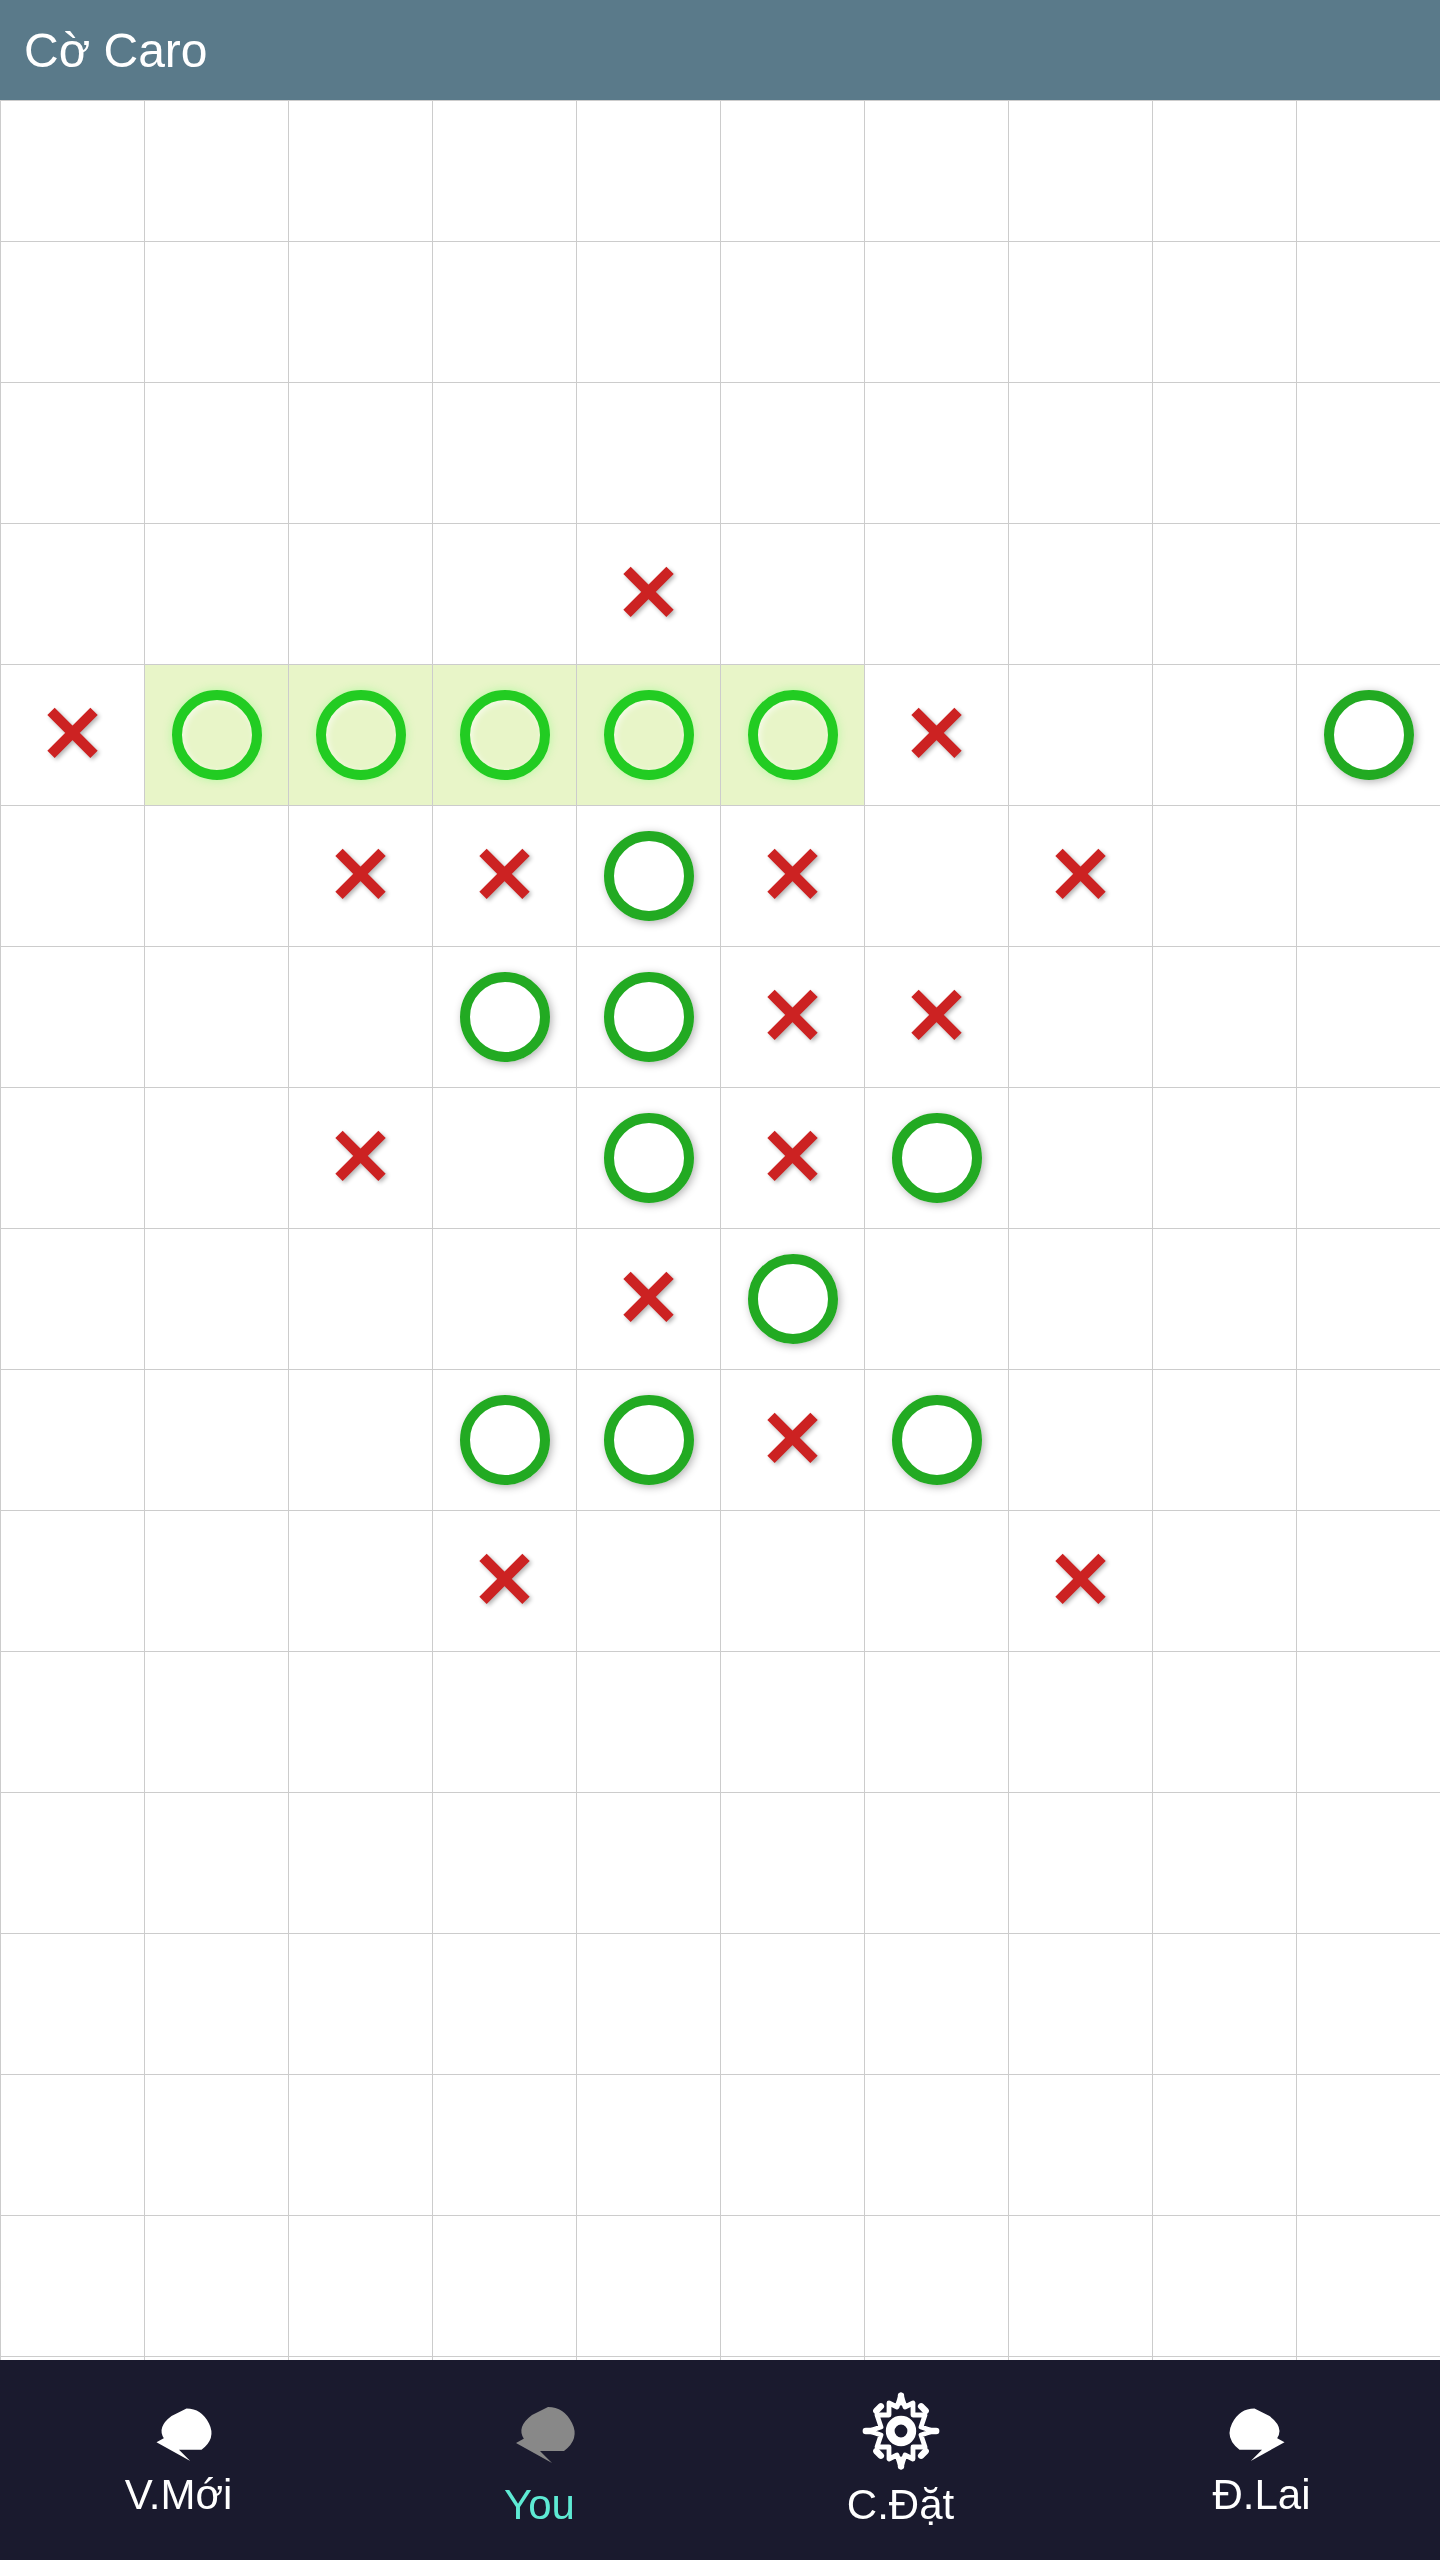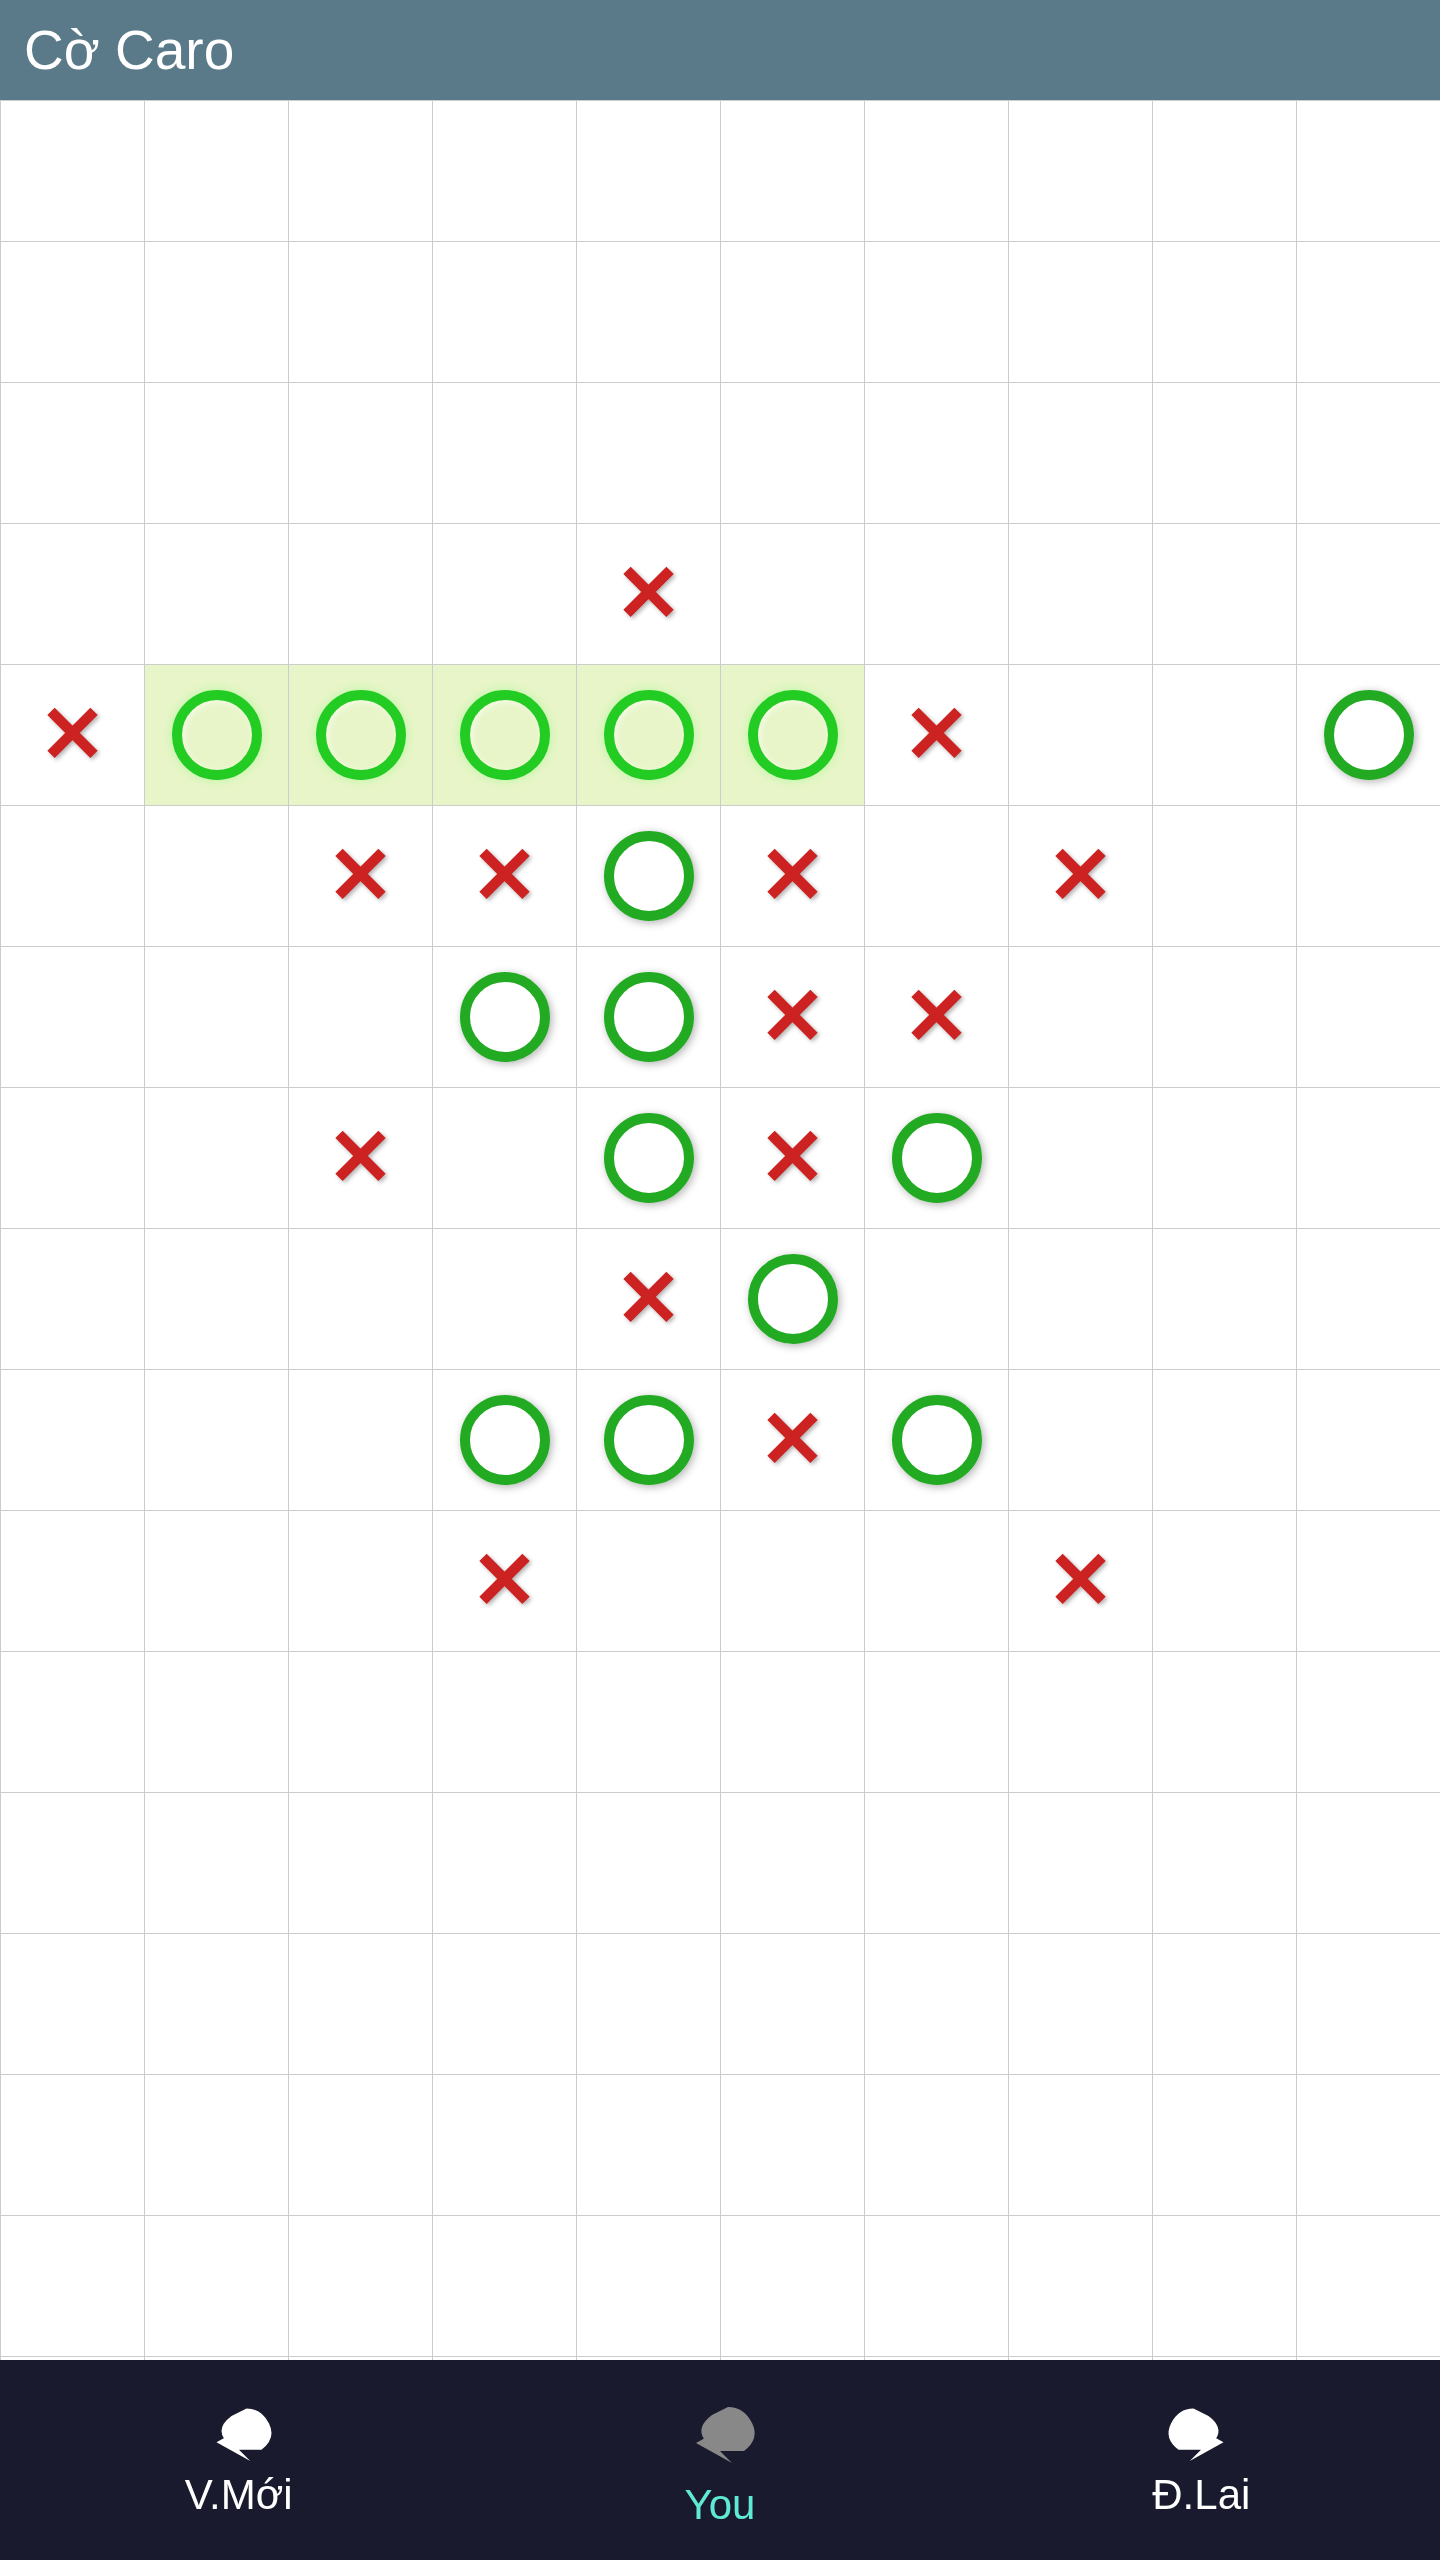--- a/index.html
+++ b/index.html
@@ -10,21 +10,21 @@
       font-family: Arial, sans-serif;
       overflow: hidden;
       display: flex;
       flex-direction: column;
     }
 
     
     #title-bar {
       background: #5a7a8a;
       color: white;
-      font-size: 55px;
+      font-size: 48px;
       padding: 18px 24px;
       height: 100px;
       display: flex;
       align-items: center;
     }
 
     
     #game-area {
       flex: 1;
       background: #ffffff;
@@ -402,20 +402,38 @@
     <span class="btn-label">V.Mới</span>
   </div>
 
   <div class="bottom-btn disabled">
     <svg class="btn-icon" viewBox="0 0 100 80" xmlns="http://www.w3.org/2000/svg">
       <path d="M60,10 Q80,10 90,30 Q100,50 80,65 L50,65 L65,80 L20,55 L65,30 L50,45 L50,45 Q65,45 70,55 Q75,65 60,65 Q40,65 30,50 Q20,35 40,20 Z" fill="#888"></path>
     </svg>
     <span class="btn-label">You</span>
   </div>
 
+  <div class="bottom-btn">
+    <svg class="btn-icon gear-icon" viewBox="0 0 100 100" xmlns="http://www.w3.org/2000/svg">
+      <circle cx="50" cy="50" r="15" fill="none" stroke="white" stroke-width="8"></circle>
+      <path d="M50,5 L55,20 L65,15 L65,30 L80,30 L75,45 L90,50 L75,55 L80,70 L65,70 L65,85 L55,80 L50,95 L45,80 L35,85 L35,70 L20,70 L25,55 L10,50 L25,45 L20,30 L35,30 L35,15 L45,20 Z" fill="none" stroke="white" stroke-width="6" stroke-linejoin="round"></path>
+      <circle cx="50" cy="50" r="12" fill="none" stroke="white" stroke-width="8"></circle>
+      <g fill="white">
+        <rect x="46" y="2" width="8" height="16" rx="4"></rect>
+        <rect x="46" y="82" width="8" height="16" rx="4"></rect>
+        <rect x="2" y="46" width="16" height="8" rx="4"></rect>
+        <rect x="82" y="46" width="16" height="8" rx="4"></rect>
+        <rect x="18" y="14" width="8" height="16" rx="4" transform="rotate(45 22 22)"></rect>
+        <rect x="74" y="70" width="8" height="16" rx="4" transform="rotate(45 78 78)"></rect>
+        <rect x="14" y="74" width="16" height="8" rx="4" transform="rotate(45 22 78)"></rect>
+        <rect x="70" y="18" width="16" height="8" rx="4" transform="rotate(45 78 22)"></rect>
+      </g>
+    </svg>
+    <span class="btn-label">C.Đặt</span>
+  </div>
 
 
   <div class="bottom-btn">
     <svg class="btn-icon arrow-icon" viewBox="0 0 100 80" xmlns="http://www.w3.org/2000/svg" style="transform: scaleX(-1);">
       <path d="M60,10 Q80,10 90,30 Q100,50 80,65 L50,65 L65,80 L20,55 L65,30 L50,45 L50,45 Q65,45 70,55 Q75,65 60,65 Q40,65 30,50 Q20,35 40,20 Z" fill="white"></path>
     </svg>
     <span class="btn-label">Đ.Lai</span>
   </div>
 </div>
 

